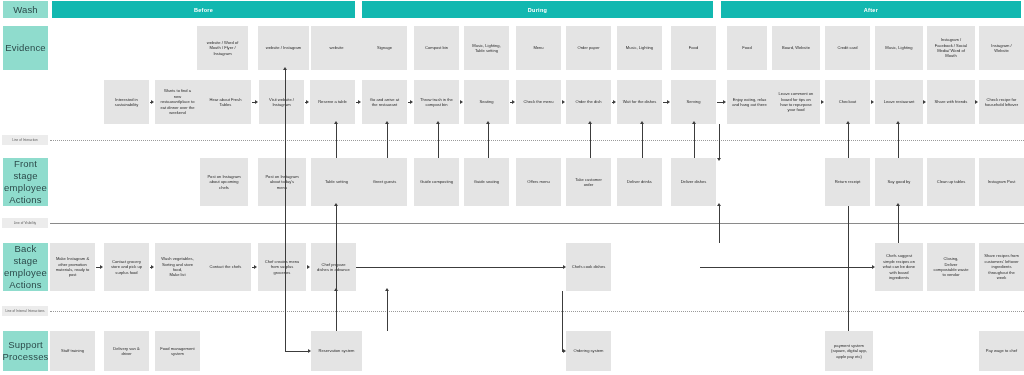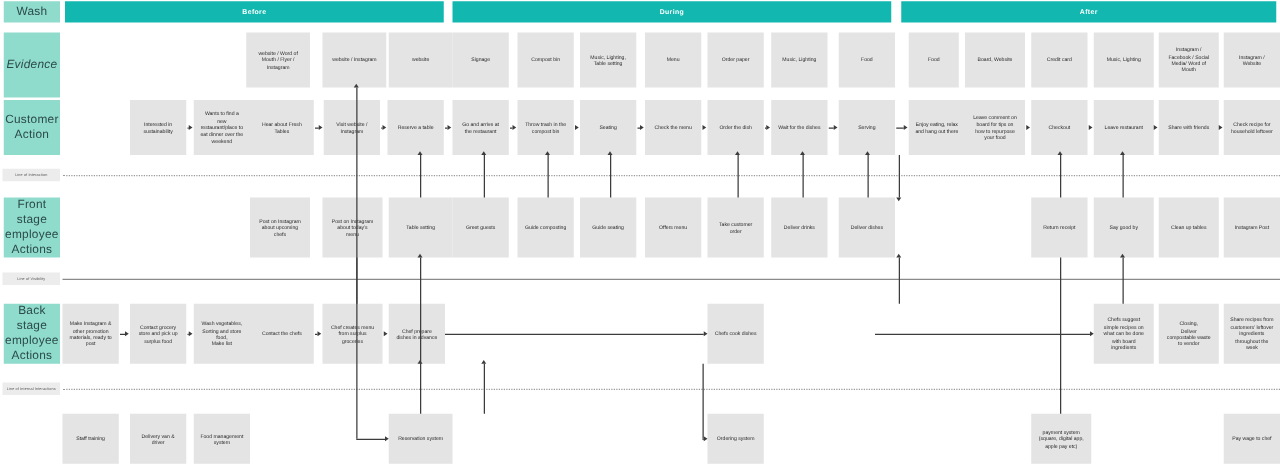--- a/index.html
+++ b/index.html
@@ -91,29 +91,29 @@
   }
   .tip-r { border-left: 3.2px solid #3c3c3c; border-top: 2.3px solid transparent; border-bottom: 2.3px solid transparent; }
   .tip-u { border-bottom: 3.2px solid #3c3c3c; border-left: 2.3px solid transparent; border-right: 2.3px solid transparent; }
   .tip-d { border-top: 3.2px solid #3c3c3c; border-left: 2.3px solid transparent; border-right: 2.3px solid transparent; }
 </style>
 </head>
 <body>
 
 <div id="blueprint">
     <div class="row-label" style="left:3px;top:1px;width:45px;height:17px;">Wash</div>
-    <div class="row-label" style="left:3px;top:26px;width:45px;height:52px;font-style:italic;">Evidence</div>
-    <div class="row-label" style="left:3px;top:80px;width:45px;height:44px;white-space:pre-line;">Customer
-Action</div>
+    <div class="row-label" style="left:3px;top:26px;width:45px;height:44px;">Evidence</div>
     <div class="row-label" style="left:3px;top:158px;width:45px;height:48px;white-space:pre-line;">Front stage
 employee
 Actions</div>
     <div class="row-label" style="left:3px;top:243px;width:45px;height:48px;white-space:pre-line;">Back stage
 employee
 Actions</div>
+    <div class="row-label" style="left:3px;top:331px;width:45px;height:40px;white-space:pre-line;">Support
+Processes</div>
     <div class="stage-bar" style="left:52px;top:1px;width:303px;height:17px;">Before</div>
     <div class="stage-bar" style="left:362px;top:1px;width:351px;height:17px;">During</div>
     <div class="stage-bar" style="left:721px;top:1px;width:300px;height:17px;">After</div>
     <div class="card" style="left:197px;top:26px;width:51px;height:44px;">website / Word of
 Mouth / Flyer /
 Instagram</div>
     <div class="card" style="left:258px;top:26px;width:51px;height:44px;">website / Instagram</div>
     <div class="card" style="left:311px;top:26px;width:51px;height:44px;">website</div>
     <div class="card" style="left:362px;top:26px;width:45px;height:44px;">Signage</div>
     <div class="card" style="left:414px;top:26px;width:45px;height:44px;">Compost bin</div>

